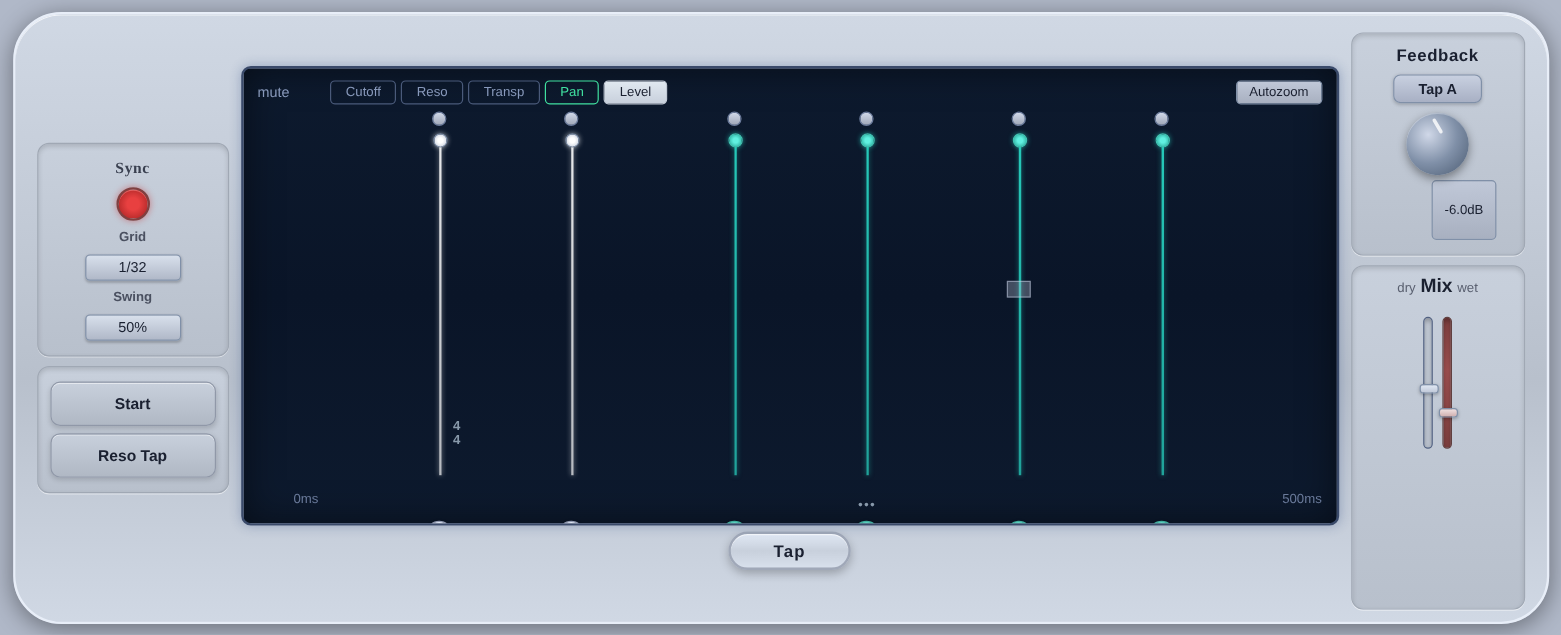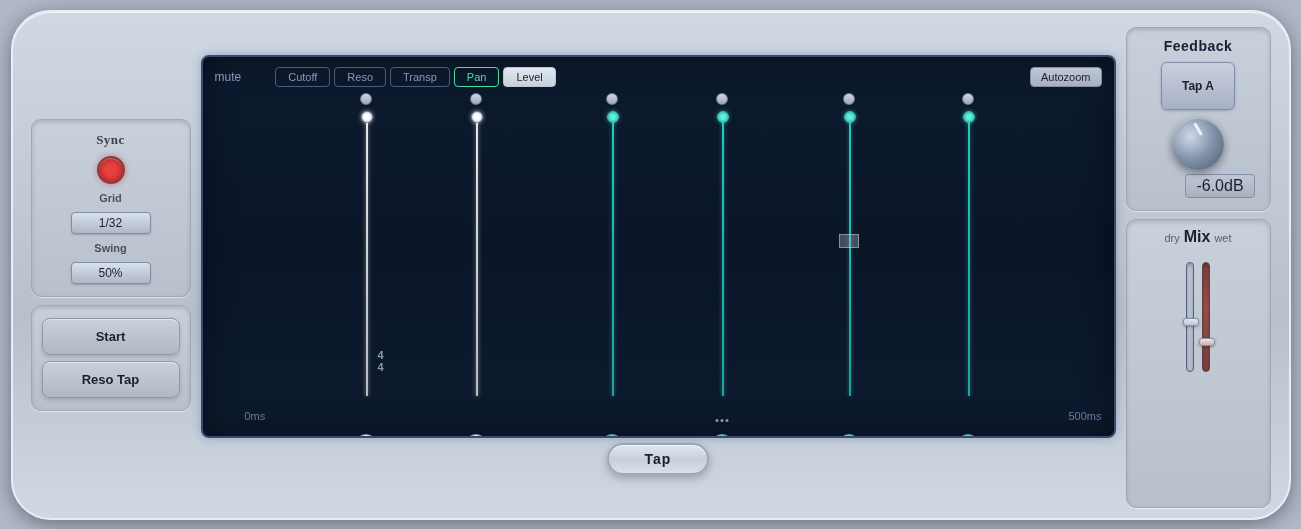--- a/index.html
+++ b/index.html
@@ -371,21 +371,21 @@
       letter-spacing: 0.5px;
     }
 
     .tap-a-btn {
       background: linear-gradient(180deg, #c8d0e0 0%, #a8b0c4 100%);
       border: 1px solid #8090a8;
       border-radius: 6px;
       color: #1a2030;
       font-size: 12px;
       font-weight: bold;
-      padding: 16px 20px;
+      padding: 4px 20px;
       cursor: pointer;
       box-shadow: 0 1px 3px rgba(0,0,0,0.2);
       text-align: right;
     }
 
     .knob-container {
       display: flex;
       flex-direction: column;
       align-items: center;
       gap: 4px;
@@ -411,23 +411,23 @@
       top: 4px;
       left: 50%;
       transform: translateX(-50%) rotate(-30deg);
       border-radius: 2px;
     }
 
     .knob-value {
       background: linear-gradient(180deg, #c0c8d8 0%, #a8b0c0 100%);
       border: 1px solid #8090a8;
       border-radius: 4px;
-      font-size: 16px;
-      color: #1a2030;
-      padding: 2px 10px;
+      font-size: 11px;
+      color: #1a2030;
+      padding: 18px 10px;
       text-align: center;
       margin-left: 44px;
     }
 
     
     .mix-box {
       background: linear-gradient(180deg, #c8d0dc 0%, #b8c0cc 100%);
       border-radius: 10px;
       border: 1px solid #a0a8b4;
       box-shadow: inset 0 2px 4px rgba(0,0,0,0.15), 0 1px 0 rgba(255,255,255,0.5);

